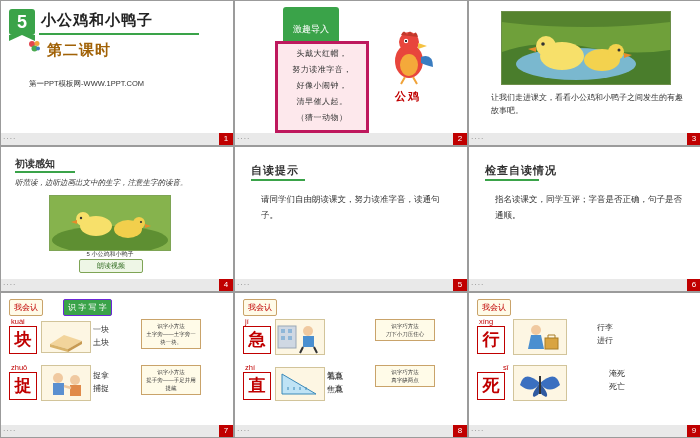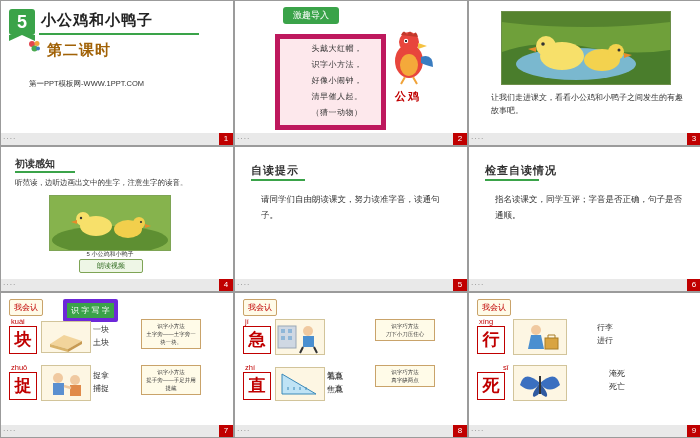--- a/index.html
+++ b/index.html
@@ -14,47 +14,47 @@
   
   .s1-badge{position:absolute;left:8px;top:8px;width:26px;height:26px;background:#3aa349;border-radius:3px;color:#fff;font-size:18px;font-weight:bold;text-align:center;line-height:26px;}
   .s1-badge:after{content:"";position:absolute;left:0;top:26px;border-left:13px solid #3aa349;border-right:13px solid #3aa349;border-bottom:6px solid transparent;}
   .s1-title{position:absolute;left:40px;top:10px;font-size:15px;font-weight:bold;color:#222;letter-spacing:1px;}
   .s1-under{position:absolute;left:38px;top:32px;width:160px;height:2px;background:#3aa349;}
   .s1-sub{position:absolute;left:46px;top:40px;font-size:15px;font-weight:bold;color:#a16207;letter-spacing:1px;}
   .s1-flower{position:absolute;left:26px;top:38px;width:16px;height:16px;}
   .s1-site{position:absolute;left:28px;top:78px;font-size:7.5px;color:#333;}
 
   
-  .s2-tab{position:absolute;left:48px;top:6px;background:#3aa349;color:#fff;font-size:9px;padding:2px 10px;border-radius:3px;}
-  .s2-card{position:absolute;left:40px;top:33px;width:88px;height:86px;background:#fde8ec;border:5px solid #be185d;padding-left:13px;}
+  .s2-tab{position:absolute;left:48px;top:6px;background:#3aa349;color:#fff;font-size:9px;padding:16px 10px;border-radius:3px;}
+  .s2-card{position:absolute;left:40px;top:40px;width:88px;height:86px;background:#fde8ec;border:3px solid #be185d;}
   .s2-card p{margin:0;font-size:8px;color:#333;text-align:center;line-height:13px;padding-top:3px;letter-spacing:0.5px;}
   .s2-riddle{font-size:7px;color:#555;}
   .s2-rooster{position:absolute;left:150px;top:26px;width:50px;height:58px;}
   .s2-name{position:absolute;left:160px;top:88px;font-size:11px;font-weight:bold;color:#c00000;letter-spacing:2px;}
 
   
   .s3-img{position:absolute;left:32px;top:10px;width:168px;height:72px;border:1px solid #6d8f4a;background:linear-gradient(#9ec96a,#4f7a2a);overflow:hidden;}
   .s3-txt{position:absolute;left:22px;top:90px;right:14px;font-size:8px;color:#333;line-height:13px;text-indent:0;}
 
   
   .s4-h{position:absolute;left:14px;top:10px;font-size:10px;font-weight:bold;color:#333;}
   .s4-hline{position:absolute;left:14px;top:24px;width:60px;height:2px;background:#3aa349;}
-  .s4-p{position:absolute;left:14px;top:30px;right:14px;font-size:7.5px;color:#333;line-height:12px;}
+  .s4-p{position:absolute;left:14px;top:30px;right:14px;font-size:7.5px;color:#333;line-height:12px;font-style:italic;}
   .s4-img{position:absolute;left:48px;top:48px;width:120px;height:54px;border:1px solid #7ea455;background:linear-gradient(#a9d27a,#5d8c35);overflow:hidden;}
   .s4-cap{position:absolute;left:48px;top:103px;width:122px;text-align:center;font-size:6px;color:#333;}
   .s4-btn{position:absolute;left:78px;top:112px;width:62px;height:12px;border:1px solid #7ea455;border-radius:2px;background:#eef6e6;font-size:7px;color:#2f6b1f;text-align:center;line-height:12px;}
 
   
   .s5-h{position:absolute;left:16px;top:16px;font-size:11px;font-weight:bold;color:#333;letter-spacing:1px;}
   .s5-hline{position:absolute;left:16px;top:32px;width:54px;height:2px;background:#3aa349;}
   .s5-p{position:absolute;left:26px;top:44px;right:18px;font-size:8.5px;color:#333;line-height:16px;}
 
   
   .tag{position:absolute;font-size:8px;color:#c00000;border:1px solid #c9a36a;background:#fffbe8;padding:2px 4px;border-radius:2px;}
-  .tag-green{color:#fff;background:#3aa349;border:4px solid #6d28d9;}
+  .tag-green{color:#fff;background:#3aa349;border:1px solid #6d28d9;}
   .hz-card{position:absolute;width:26px;height:26px;border:1px solid #c00000;background:#fff;color:#c00000;font-size:17px;font-weight:bold;text-align:center;line-height:26px;}
   .py{position:absolute;font-size:7.5px;color:#c00000;}
   .sm-note{position:absolute;width:52px;border:1px solid #c9a36a;background:#fffbe8;font-size:5.5px;color:#333;line-height:8px;padding:2px 3px;text-align:center;}
   .cnlist{position:absolute;font-size:8px;color:#333;line-height:13px;}
   .pic{position:absolute;border:1px solid #d2c49a;background:#fdf6e3;overflow:hidden;}
 </style>
 </head>
 <body>
 
 <div class="grid">
@@ -77,21 +77,21 @@
       <span class="dots">····</span>
     </div>
     <div class="num">1</div>
   </div>
 
   <div class="slide">
     <div class="inner">
       <div class="s2-tab">激趣导入</div>
       <div class="s2-card">
         <p>头戴大红帽，</p>
-        <p>识字小方法，</p>
+        <p>努力读准字音，</p>
         <p>好像小闹钟，</p>
         <p>清早催人起。</p>
         <p class="s2-riddle">（猜一动物）</p>
       </div>
       <svg class="s2-rooster" viewBox="0 0 50 58">
         <ellipse cx="24" cy="34" rx="14" ry="17" fill="#e8453c"></ellipse>
         <ellipse cx="24" cy="38" rx="9" ry="11" fill="#f4a93a"></ellipse>
         <circle cx="24" cy="15" r="10" fill="#e8453c"></circle>
         <path d="M16 8 q3 -7 6 0 q3 -7 6 0 q3 -6 5 2 z" fill="#c0392b"></path>
         <circle cx="21" cy="14" r="2.2" fill="#fff"></circle>

